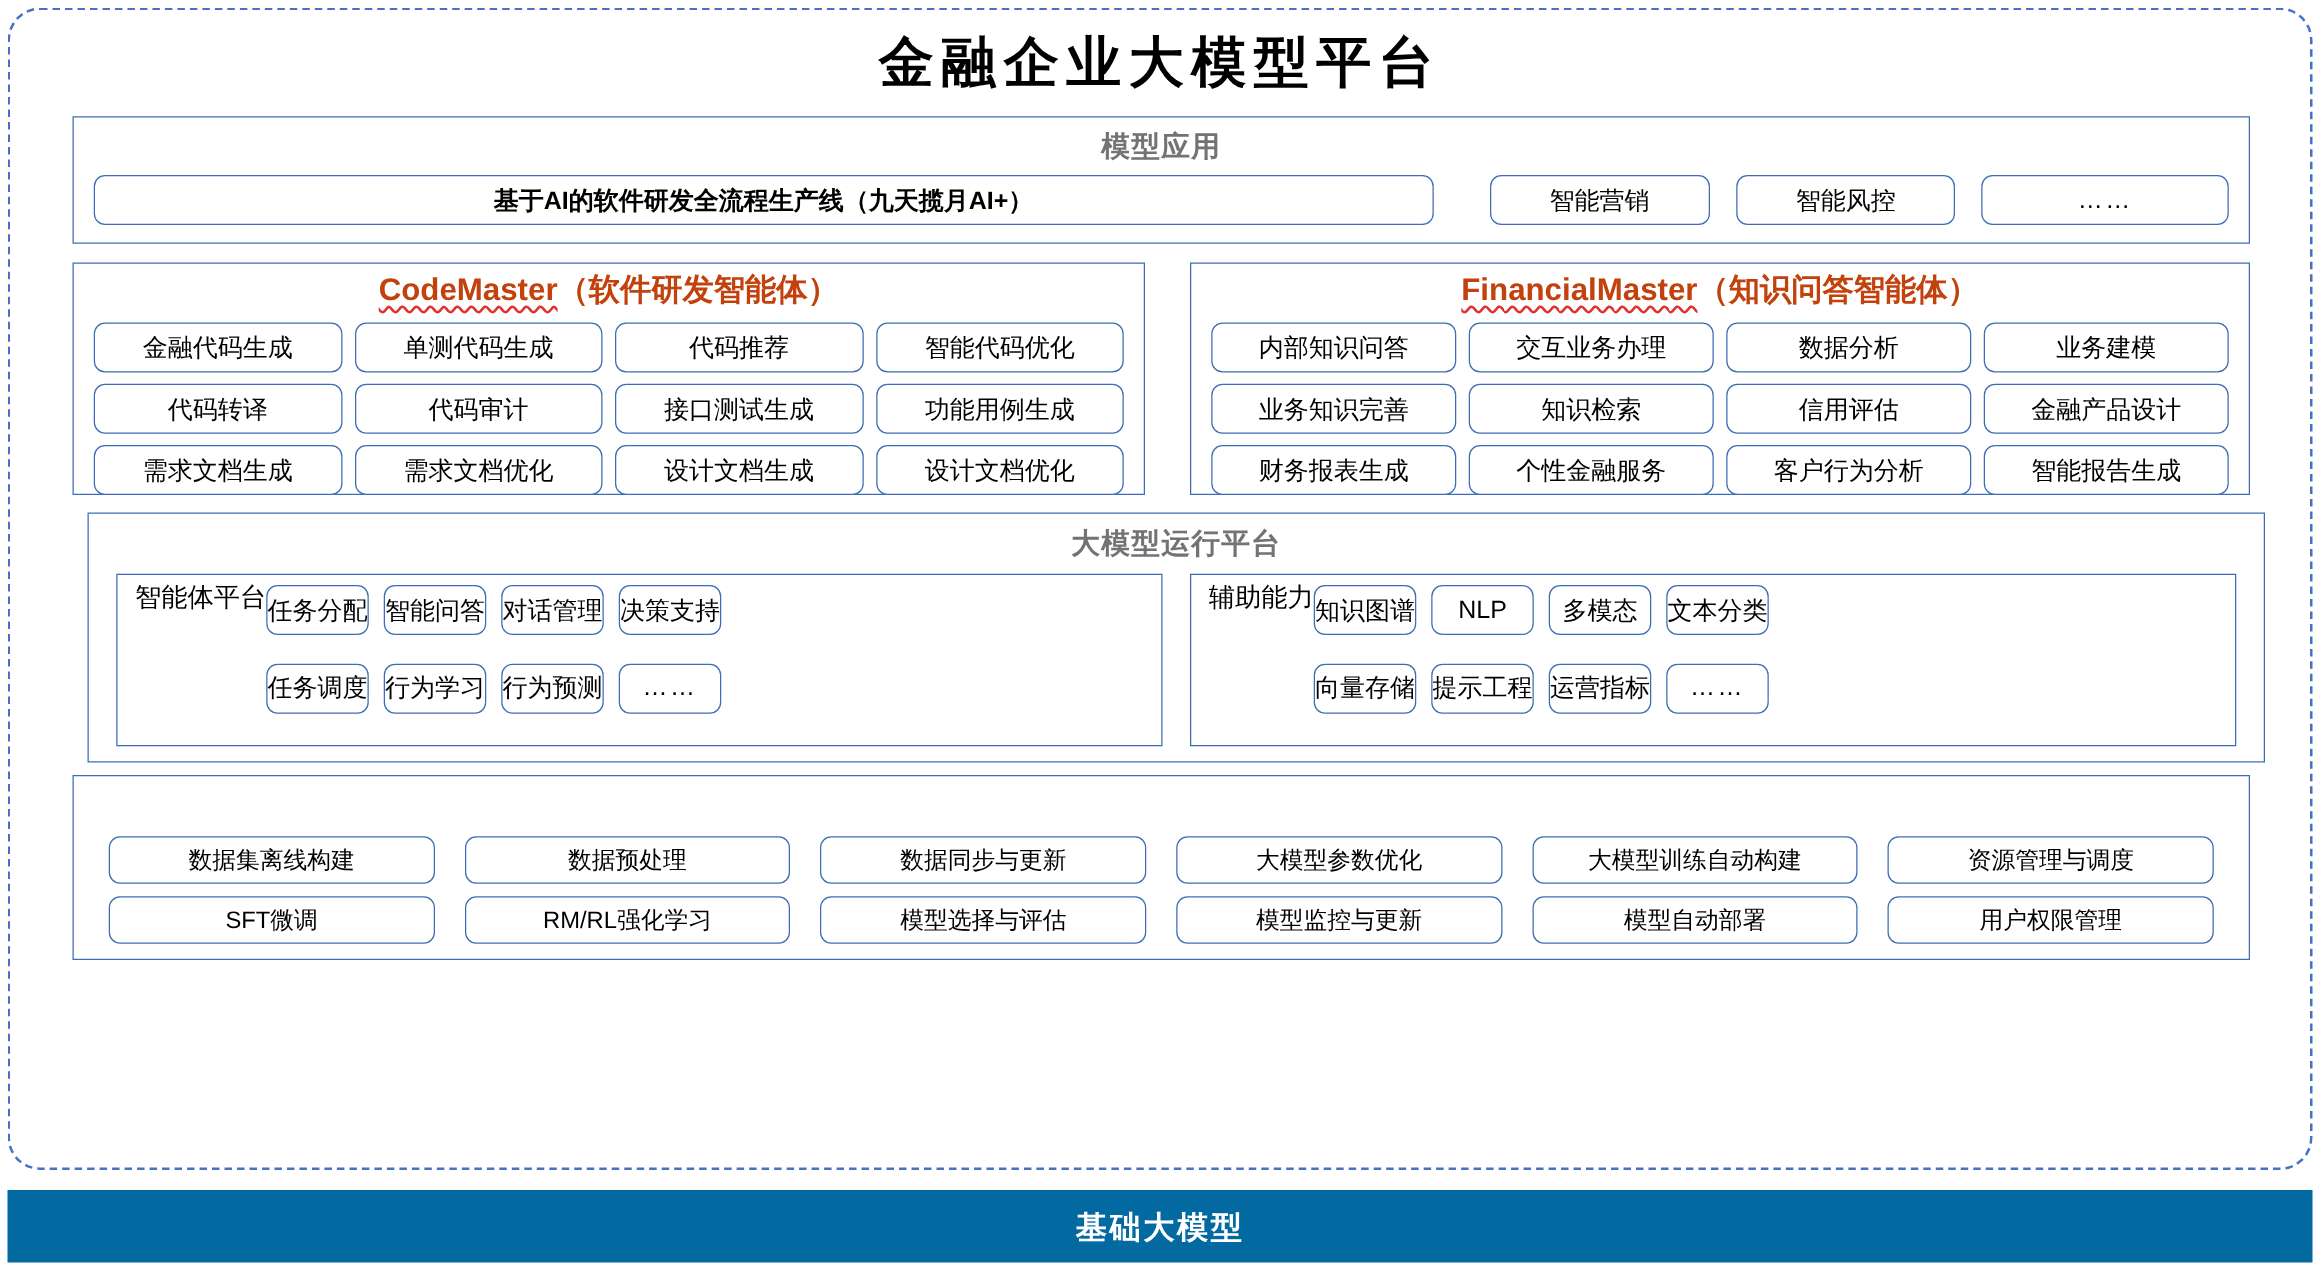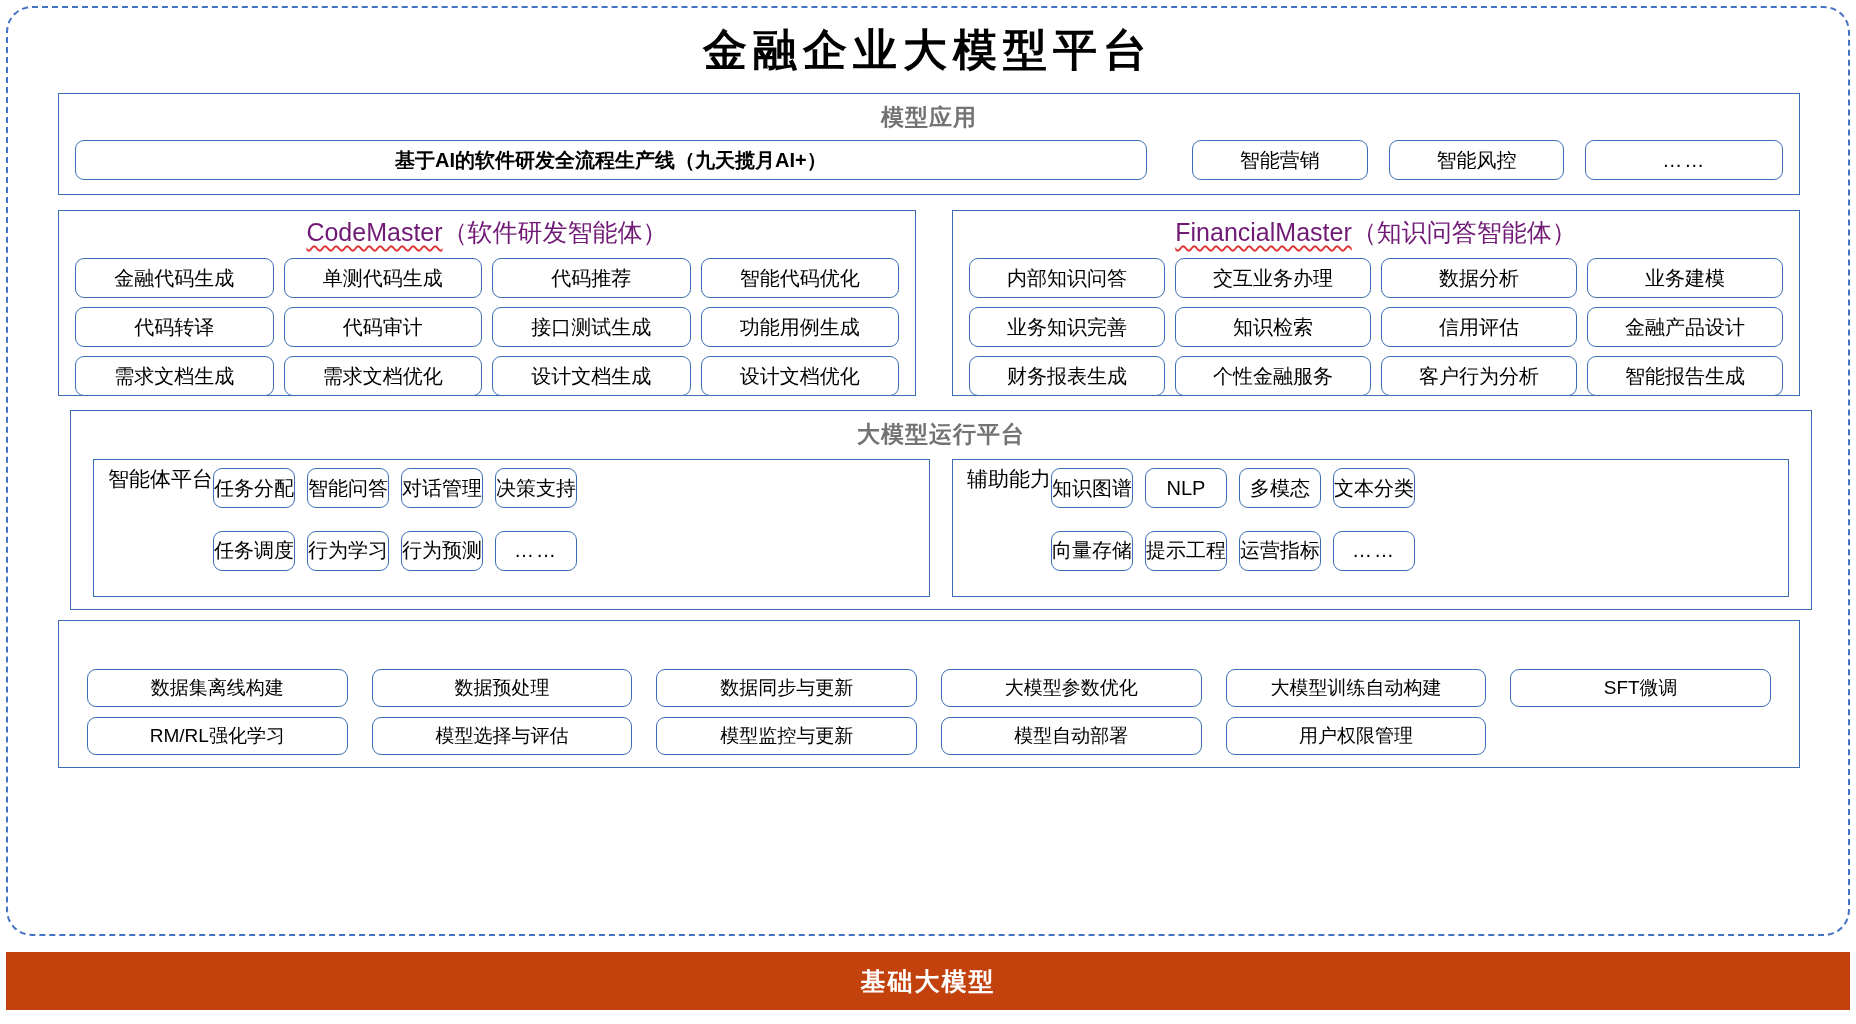--- a/index.html
+++ b/index.html
@@ -51,23 +51,23 @@
   }
   .sub-title{
     text-align:center;
     font-weight:400;
     font-size:21px;
     color:#000;
     line-height:1;
   }
   .agent-title{
     text-align:center;
-    font-weight:400;
+    font-weight:700;
     font-size:25px;
-    color:#701a75;
+    color:#c2410c;
     line-height:1;
     white-space:nowrap;
   }
   .agent-title .en{
     text-decoration:underline;
     text-decoration-color:#e03030;
     text-decoration-style:wavy;
     text-decoration-thickness:2px;
     text-underline-offset:4px;
   }
@@ -139,21 +139,21 @@
   .train-grid{
     position:absolute;left:28px;right:28px;top:48px;
     display:grid;grid-template-columns:repeat(6,1fr);
     gap:10px 24px;
   }
   .train-grid .pill{height:38px;font-size:19px;}
 
   
   #base-bar{
     position:absolute;left:6px;top:952px;width:1844px;height:58px;
-    background:#c2410c;
+    background:#0369a1;
     display:flex;align-items:center;justify-content:center;
     color:#ffffff;font-weight:700;font-size:25px;letter-spacing:2px;
   }
 </style>
 </head>
 <body>
 
 <div class="canvas">
 
   <div class="outer-dashed"></div>
@@ -245,20 +245,21 @@
     </div>
   </div>
 
   <div class="section" id="sec-train">
     <div class="train-grid">
       <div class="pill">数据集离线构建</div>
       <div class="pill">数据预处理</div>
       <div class="pill">数据同步与更新</div>
       <div class="pill">大模型参数优化</div>
       <div class="pill">大模型训练自动构建</div>
+      <div class="pill">资源管理与调度</div>
       <div class="pill">SFT微调</div>
       <div class="pill">RM/RL强化学习</div>
       <div class="pill">模型选择与评估</div>
       <div class="pill">模型监控与更新</div>
       <div class="pill">模型自动部署</div>
       <div class="pill">用户权限管理</div>
     </div>
   </div>
 
   <div id="base-bar">基础大模型</div>

